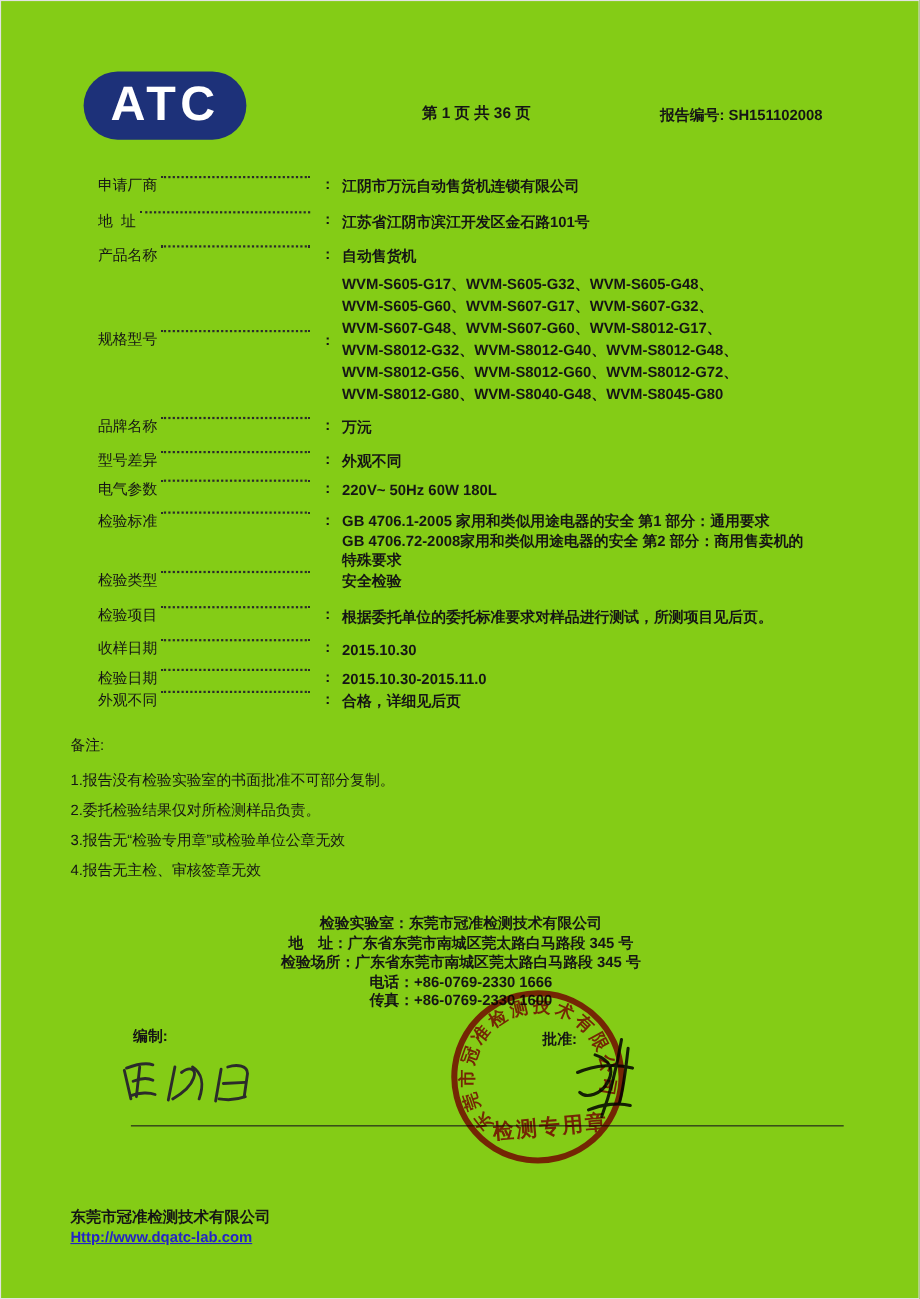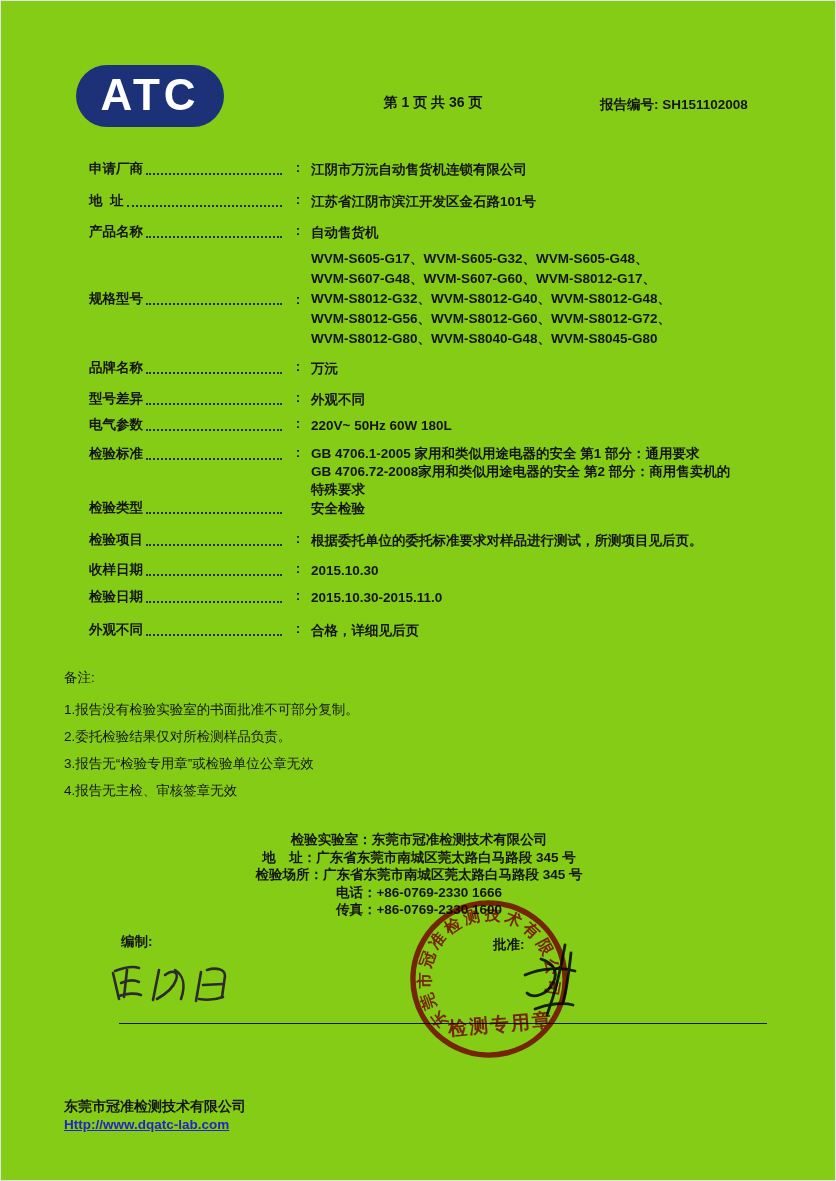--- a/index.html
+++ b/index.html
@@ -28,30 +28,30 @@
     white-space:nowrap;
   }
   .doc-title {
     position:absolute; left:421px; top:118px; transform:translateX(-50%);
     font-size:28px; font-weight:800; letter-spacing:13px; white-space:nowrap;
   }
   
   .fields { position:absolute; left:88px; top:159px; width:690px; font-size:13.5px; }
   .frow { display:flex; align-items:flex-start; }
   .frow.center { align-items:center; }
-  .flabel { width:196px; display:flex; align-items:flex-end; font-weight:700; white-space:pre; }
+  .flabel { width:196px; display:flex; align-items:flex-start; font-weight:400; white-space:pre; }
   .leader { flex:1; border-bottom:2px dotted #2a2a2a; margin:0 3px 3px 3px; min-width:10px; }
   .fcolon { width:26px; text-align:center; font-weight:700; }
   .fvalue { flex:1; font-weight:600; line-height:20px; }
   .fvalue .vline { line-height:20px; }
   .tight .fvalue .vline { line-height:18px; }
   .mb12 { margin-bottom:12px; } .mb11 { margin-bottom:11px; }
   .mb10 { margin-bottom:10px; } .mb7 { margin-bottom:7px; }
   .mb6 { margin-bottom:6px; }  .mb5 { margin-bottom:9px; }
-  .mb13 { margin-bottom:13px; } .mb0 { margin-bottom:0; }
+  .mb13 { } .mb0 { margin-bottom:0; }
   
   .notes { position:absolute; left:63px; top:668px; width:700px; font-size:13.5px; font-weight:400; }
   .notes-heading { margin-bottom:13px; }
   .note-item { margin-bottom:7px; line-height:20px; }
   
   .lab-block {
     position:absolute; left:0; top:830px; width:836px; text-align:center;
     font-size:13.5px; font-weight:700; line-height:17.5px;
   }
   
@@ -99,20 +99,21 @@
       <div class="flabel"><span>产品名称</span><span class="leader"></span></div>
       <div class="fcolon">:</div>
       <div class="fvalue">自动售货机</div>
     </div>
 
     <div class="frow center mb10">
       <div class="flabel"><span>规格型号</span><span class="leader"></span></div>
       <div class="fcolon">:</div>
       <div class="fvalue">
         <div class="vline">WVM-S605-G17、WVM-S605-G32、WVM-S605-G48、</div>
+        <div class="vline">WVM-S605-G60、WVM-S607-G17、WVM-S607-G32、</div>
         <div class="vline">WVM-S607-G48、WVM-S607-G60、WVM-S8012-G17、</div>
         <div class="vline">WVM-S8012-G32、WVM-S8012-G40、WVM-S8012-G48、</div>
         <div class="vline">WVM-S8012-G56、WVM-S8012-G60、WVM-S8012-G72、</div>
         <div class="vline">WVM-S8012-G80、WVM-S8040-G48、WVM-S8045-G80</div>
       </div>
     </div>
 
     <div class="frow mb11">
       <div class="flabel"><span>品牌名称</span><span class="leader"></span></div>
       <div class="fcolon">:</div>

